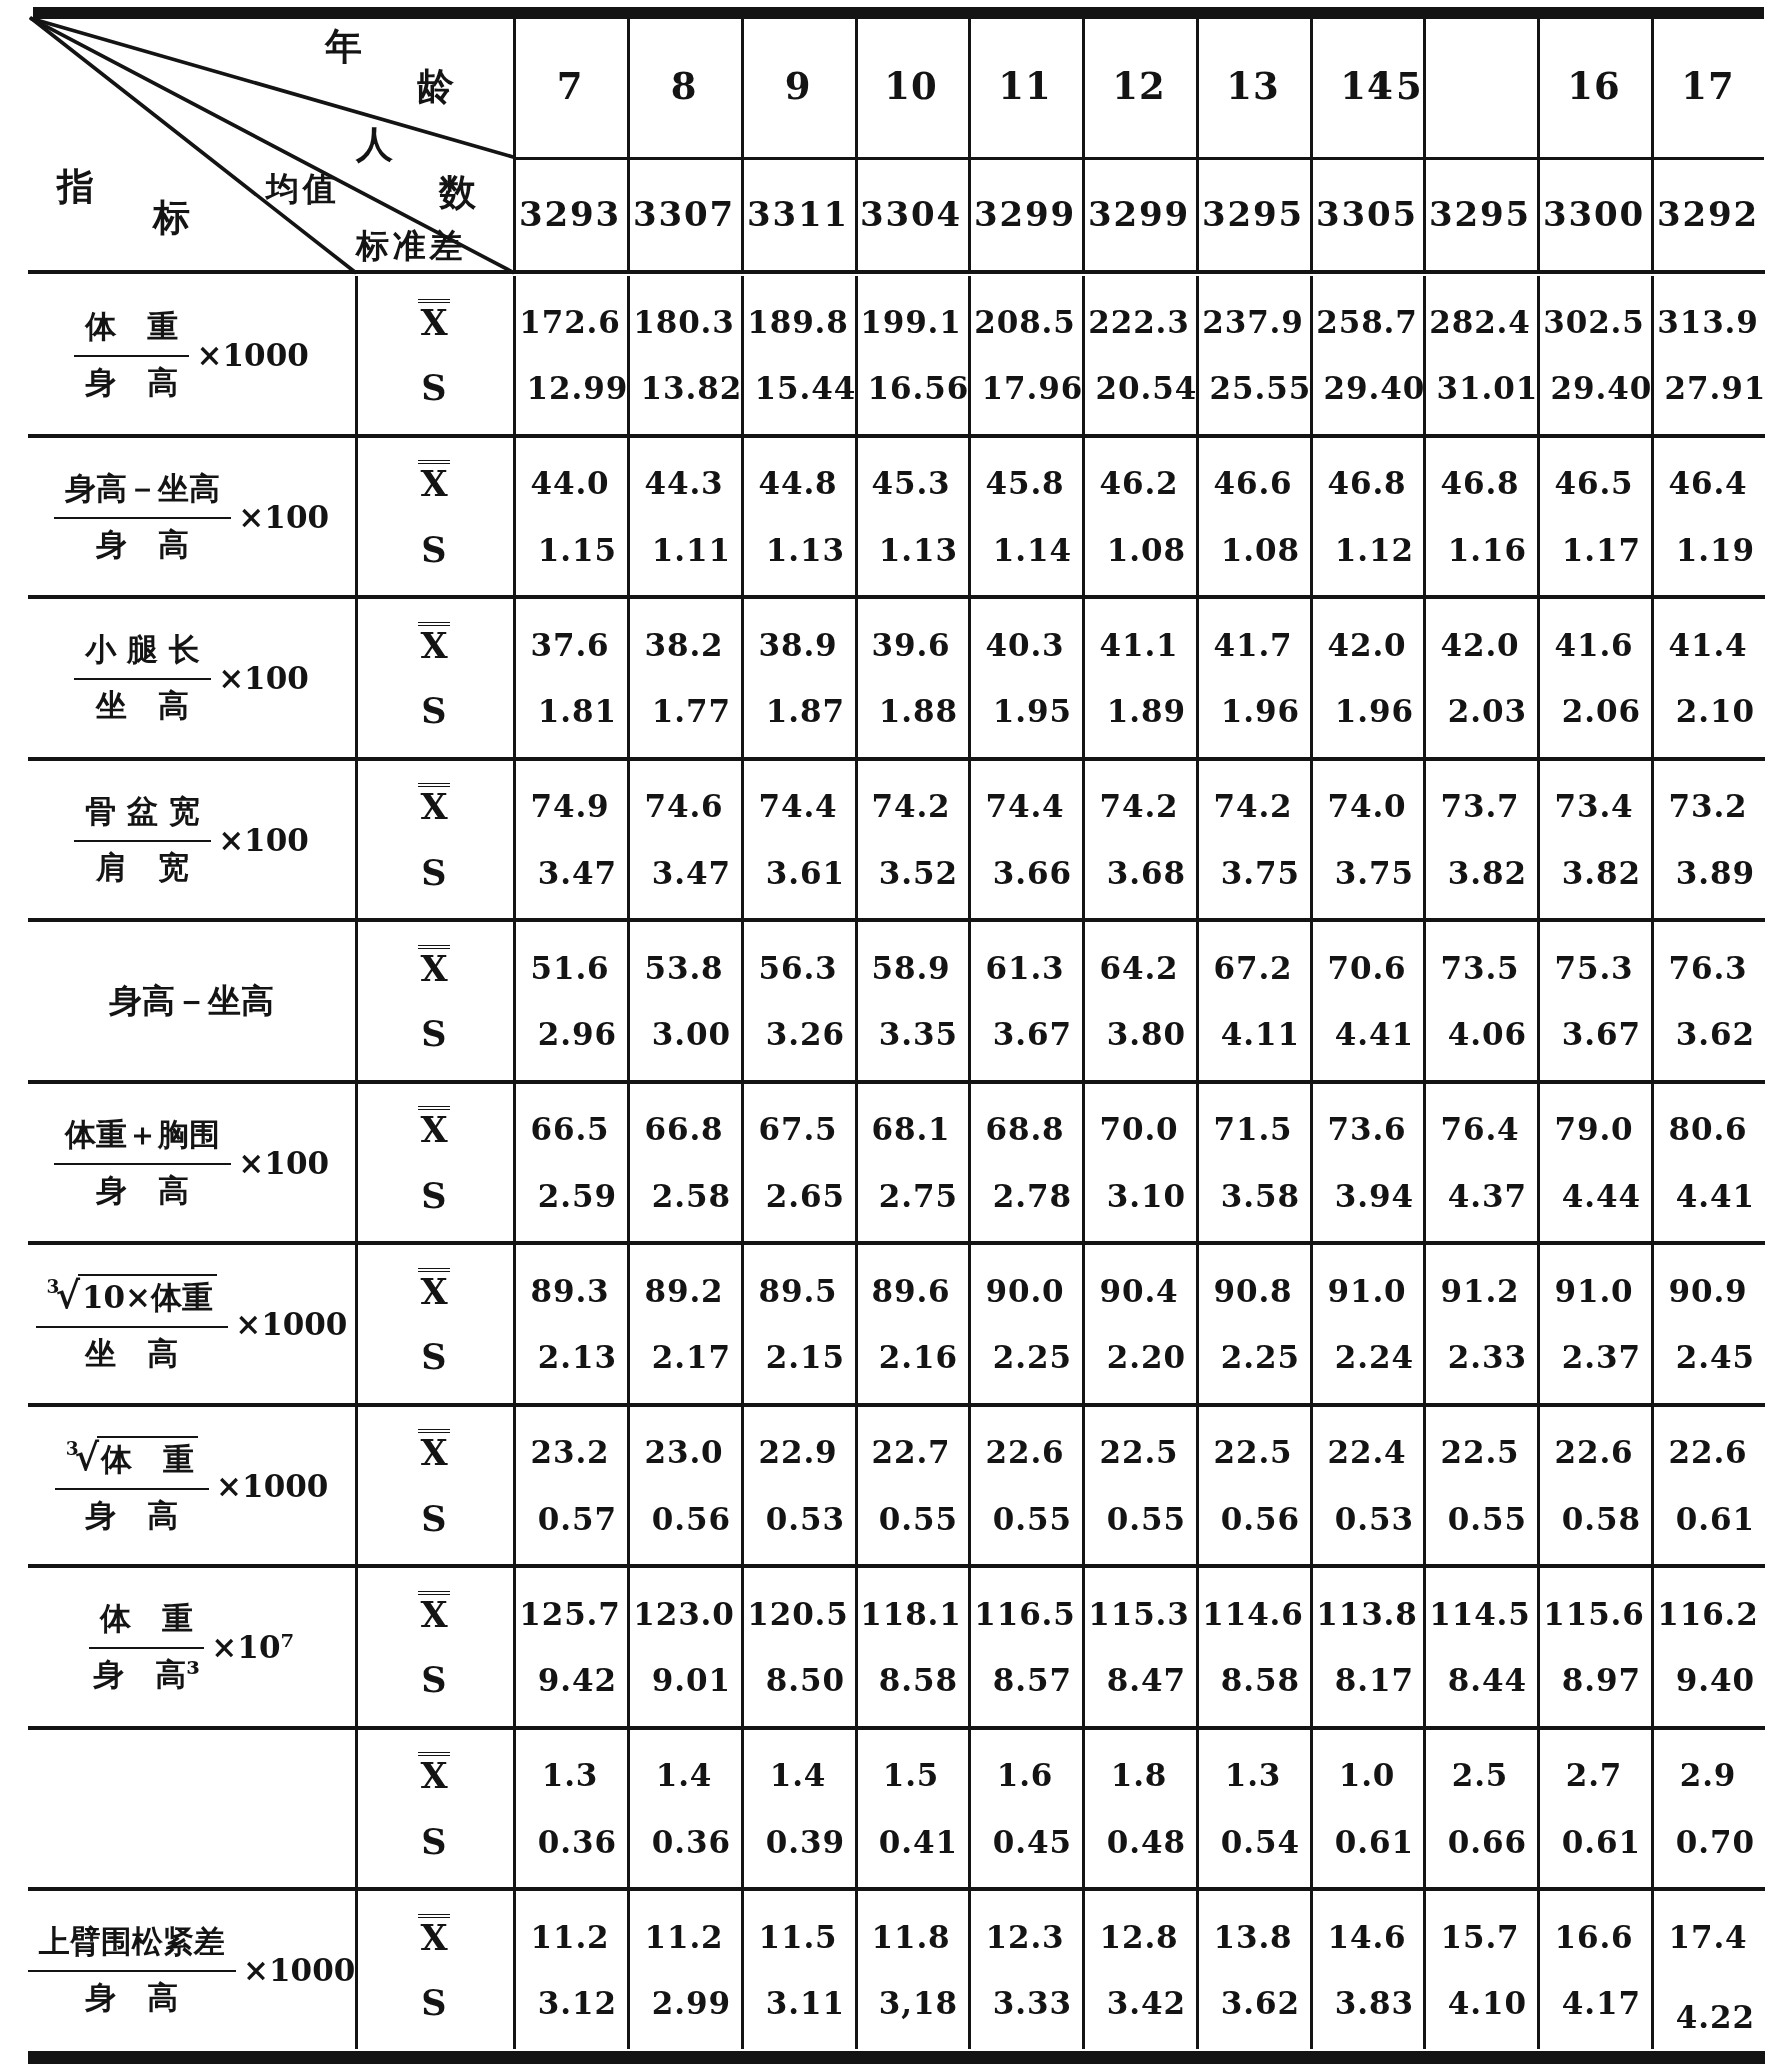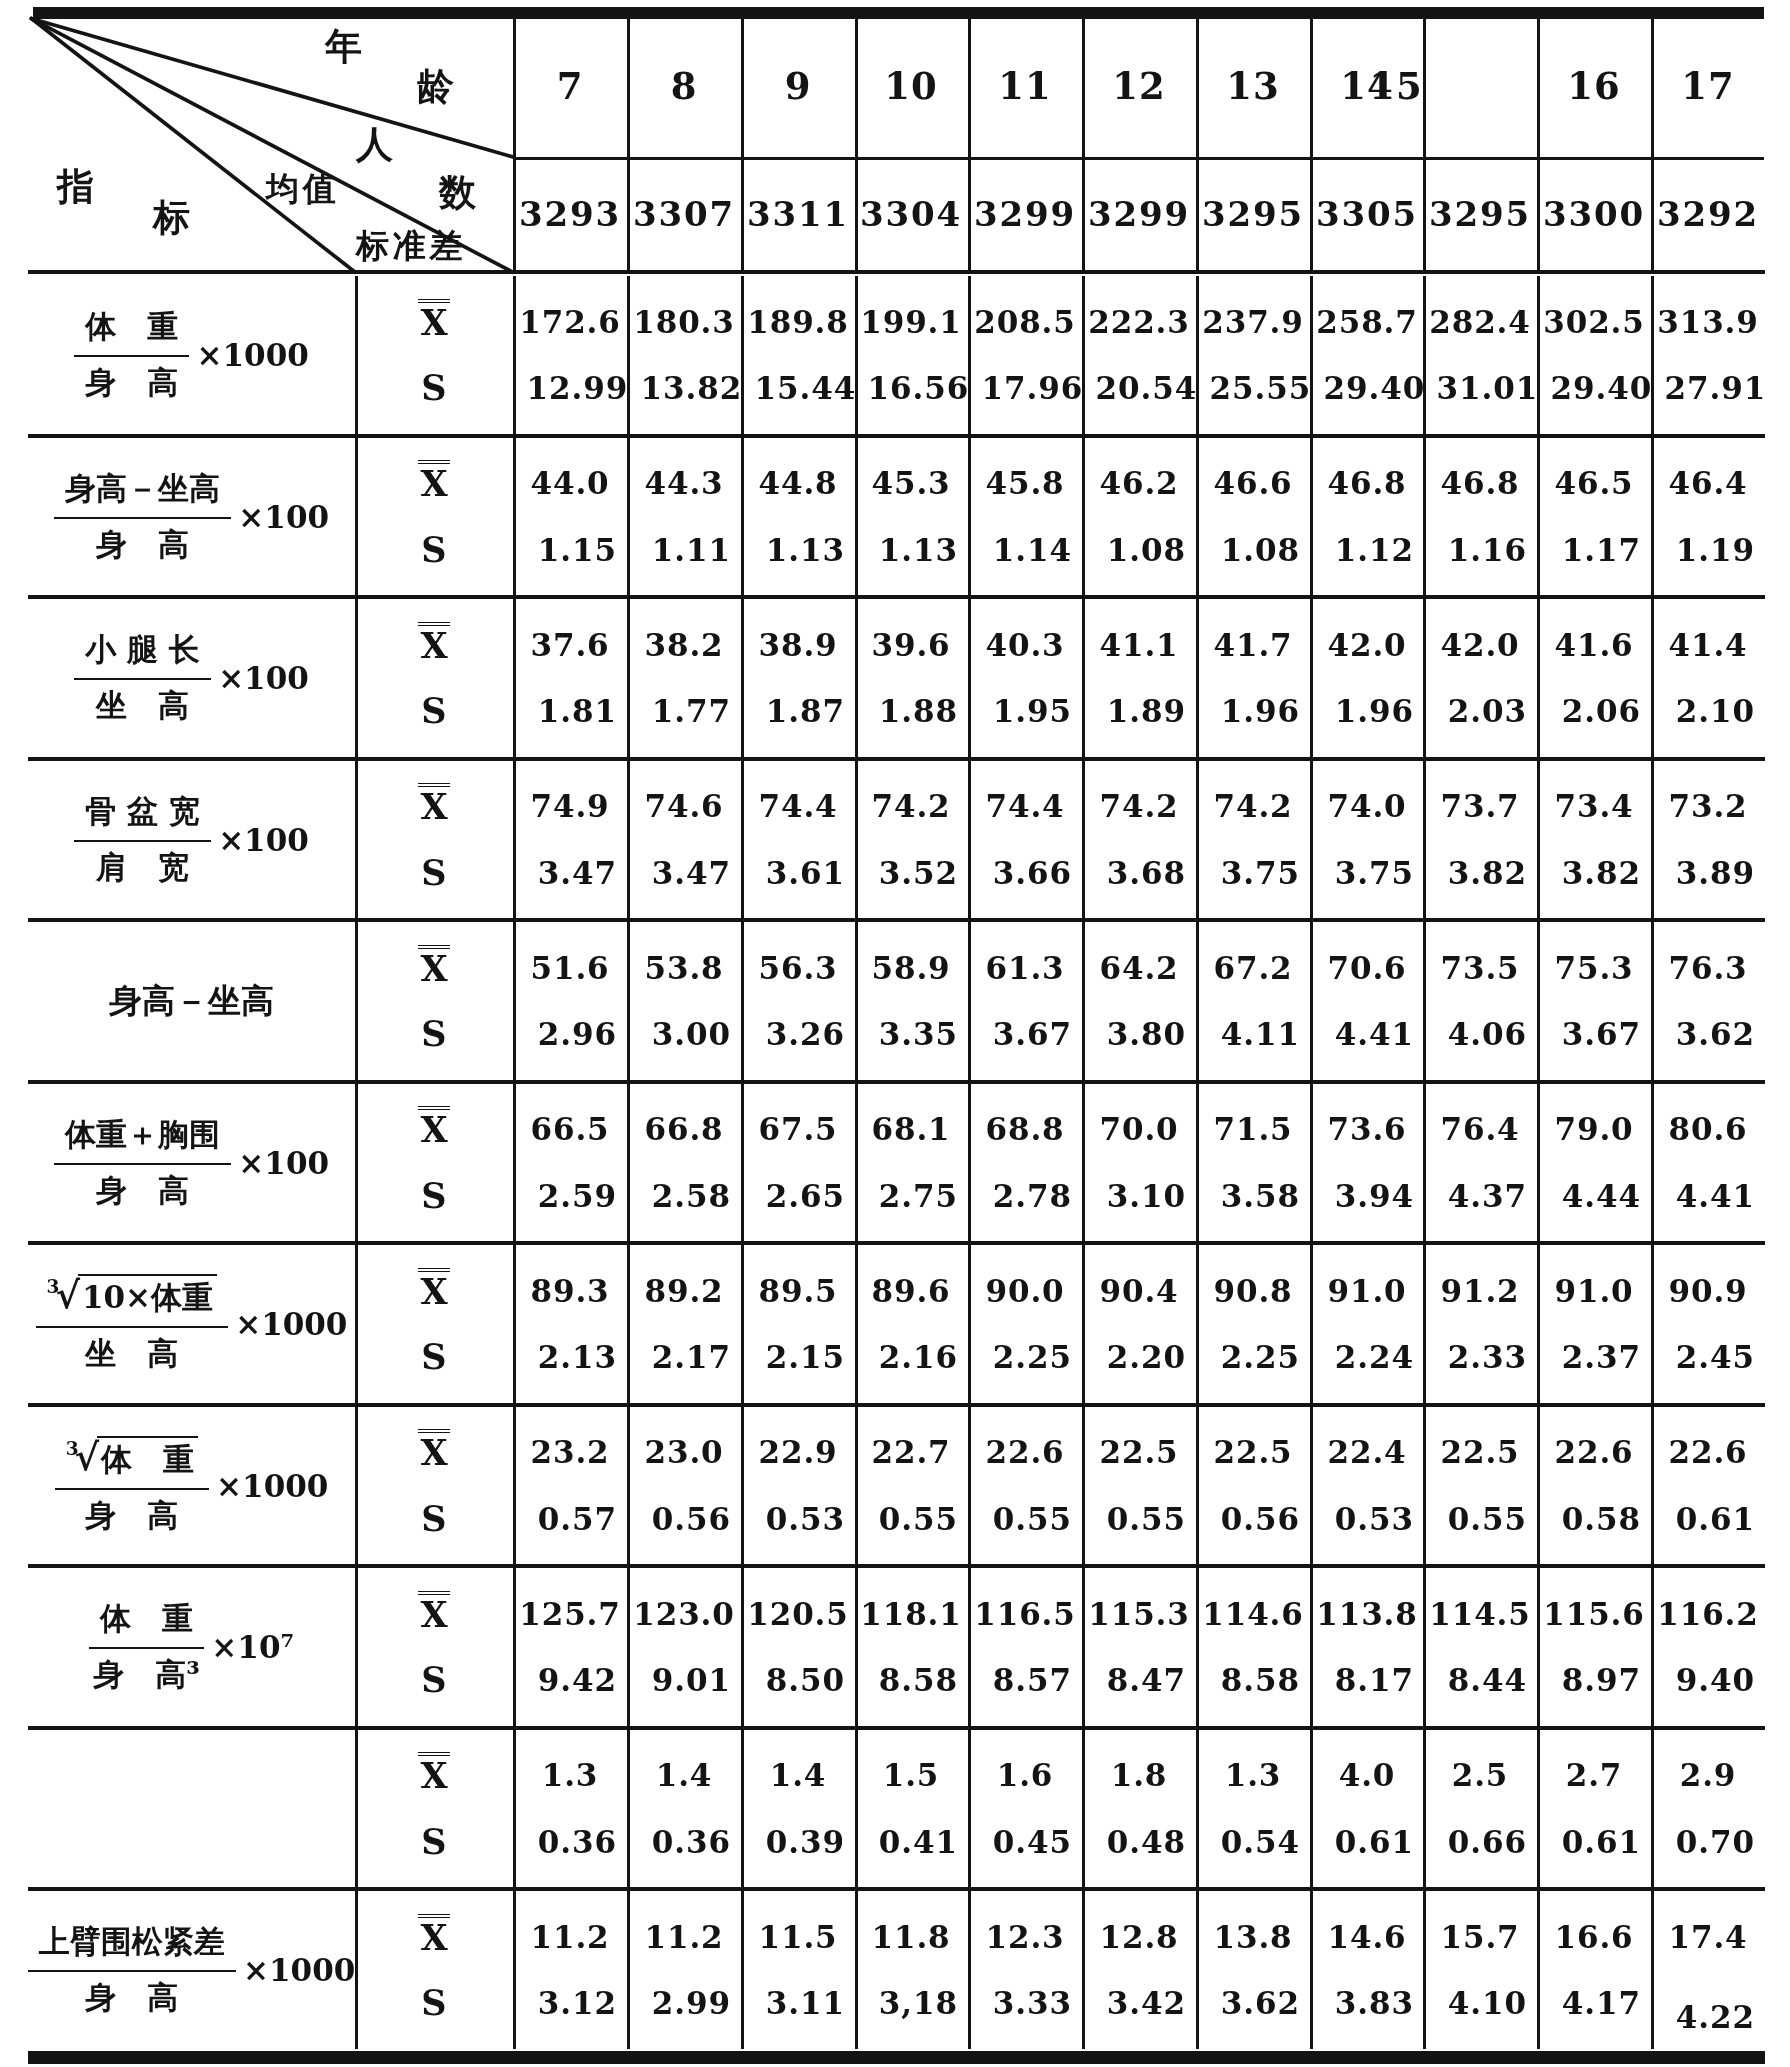--- a/index.html
+++ b/index.html
@@ -532,21 +532,21 @@
       <span class="xbar">X</span>
     </div>
     <div class="cell statcell" style="left: 355px; top: 1811px; width: 158px; height: 61px;">S</div>
     <div class="cell valcell" style="left: 513px; top: 1746px; width: 114px; height: 57px;">1.3</div>
     <div class="cell valcell" style="left: 627px; top: 1746px; width: 114px; height: 57px;">1.4</div>
     <div class="cell valcell" style="left: 741px; top: 1746px; width: 114px; height: 57px;">1.4</div>
     <div class="cell valcell" style="left: 854px; top: 1746px; width: 114px; height: 57px;">1.5</div>
     <div class="cell valcell" style="left: 968px; top: 1746px; width: 114px; height: 57px;">1.6</div>
     <div class="cell valcell" style="left: 1082px; top: 1746px; width: 114px; height: 57px;">1.8</div>
     <div class="cell valcell" style="left: 1196px; top: 1746px; width: 114px; height: 57px;">1.3</div>
-    <div class="cell valcell" style="left: 1310px; top: 1746px; width: 114px; height: 57px;">4.0</div>
+    <div class="cell valcell" style="left: 1310px; top: 1746px; width: 114px; height: 57px;">1.0</div>
     <div class="cell valcell" style="left: 1423px; top: 1746px; width: 114px; height: 57px;">2.5</div>
     <div class="cell valcell" style="left: 1537px; top: 1746px; width: 114px; height: 57px;">2.7</div>
     <div class="cell valcell" style="left: 1651px; top: 1746px; width: 114px; height: 57px;">2.9</div>
     <div class="cell valcell" style="left: 513px; top: 1813px; width: 114px; height: 57px; transform: translateX(7.4px);">0.36</div>
     <div class="cell valcell" style="left: 627px; top: 1813px; width: 114px; height: 57px; transform: translateX(7.4px);">0.36</div>
     <div class="cell valcell" style="left: 741px; top: 1813px; width: 114px; height: 57px; transform: translateX(7.4px);">0.39</div>
     <div class="cell valcell" style="left: 854px; top: 1813px; width: 114px; height: 57px; transform: translateX(7.4px);">0.41</div>
     <div class="cell valcell" style="left: 968px; top: 1813px; width: 114px; height: 57px; transform: translateX(7.4px);">0.45</div>
     <div class="cell valcell" style="left: 1082px; top: 1813px; width: 114px; height: 57px; transform: translateX(7.4px);">0.48</div>
     <div class="cell valcell" style="left: 1196px; top: 1813px; width: 114px; height: 57px; transform: translateX(7.4px);">0.54</div>

